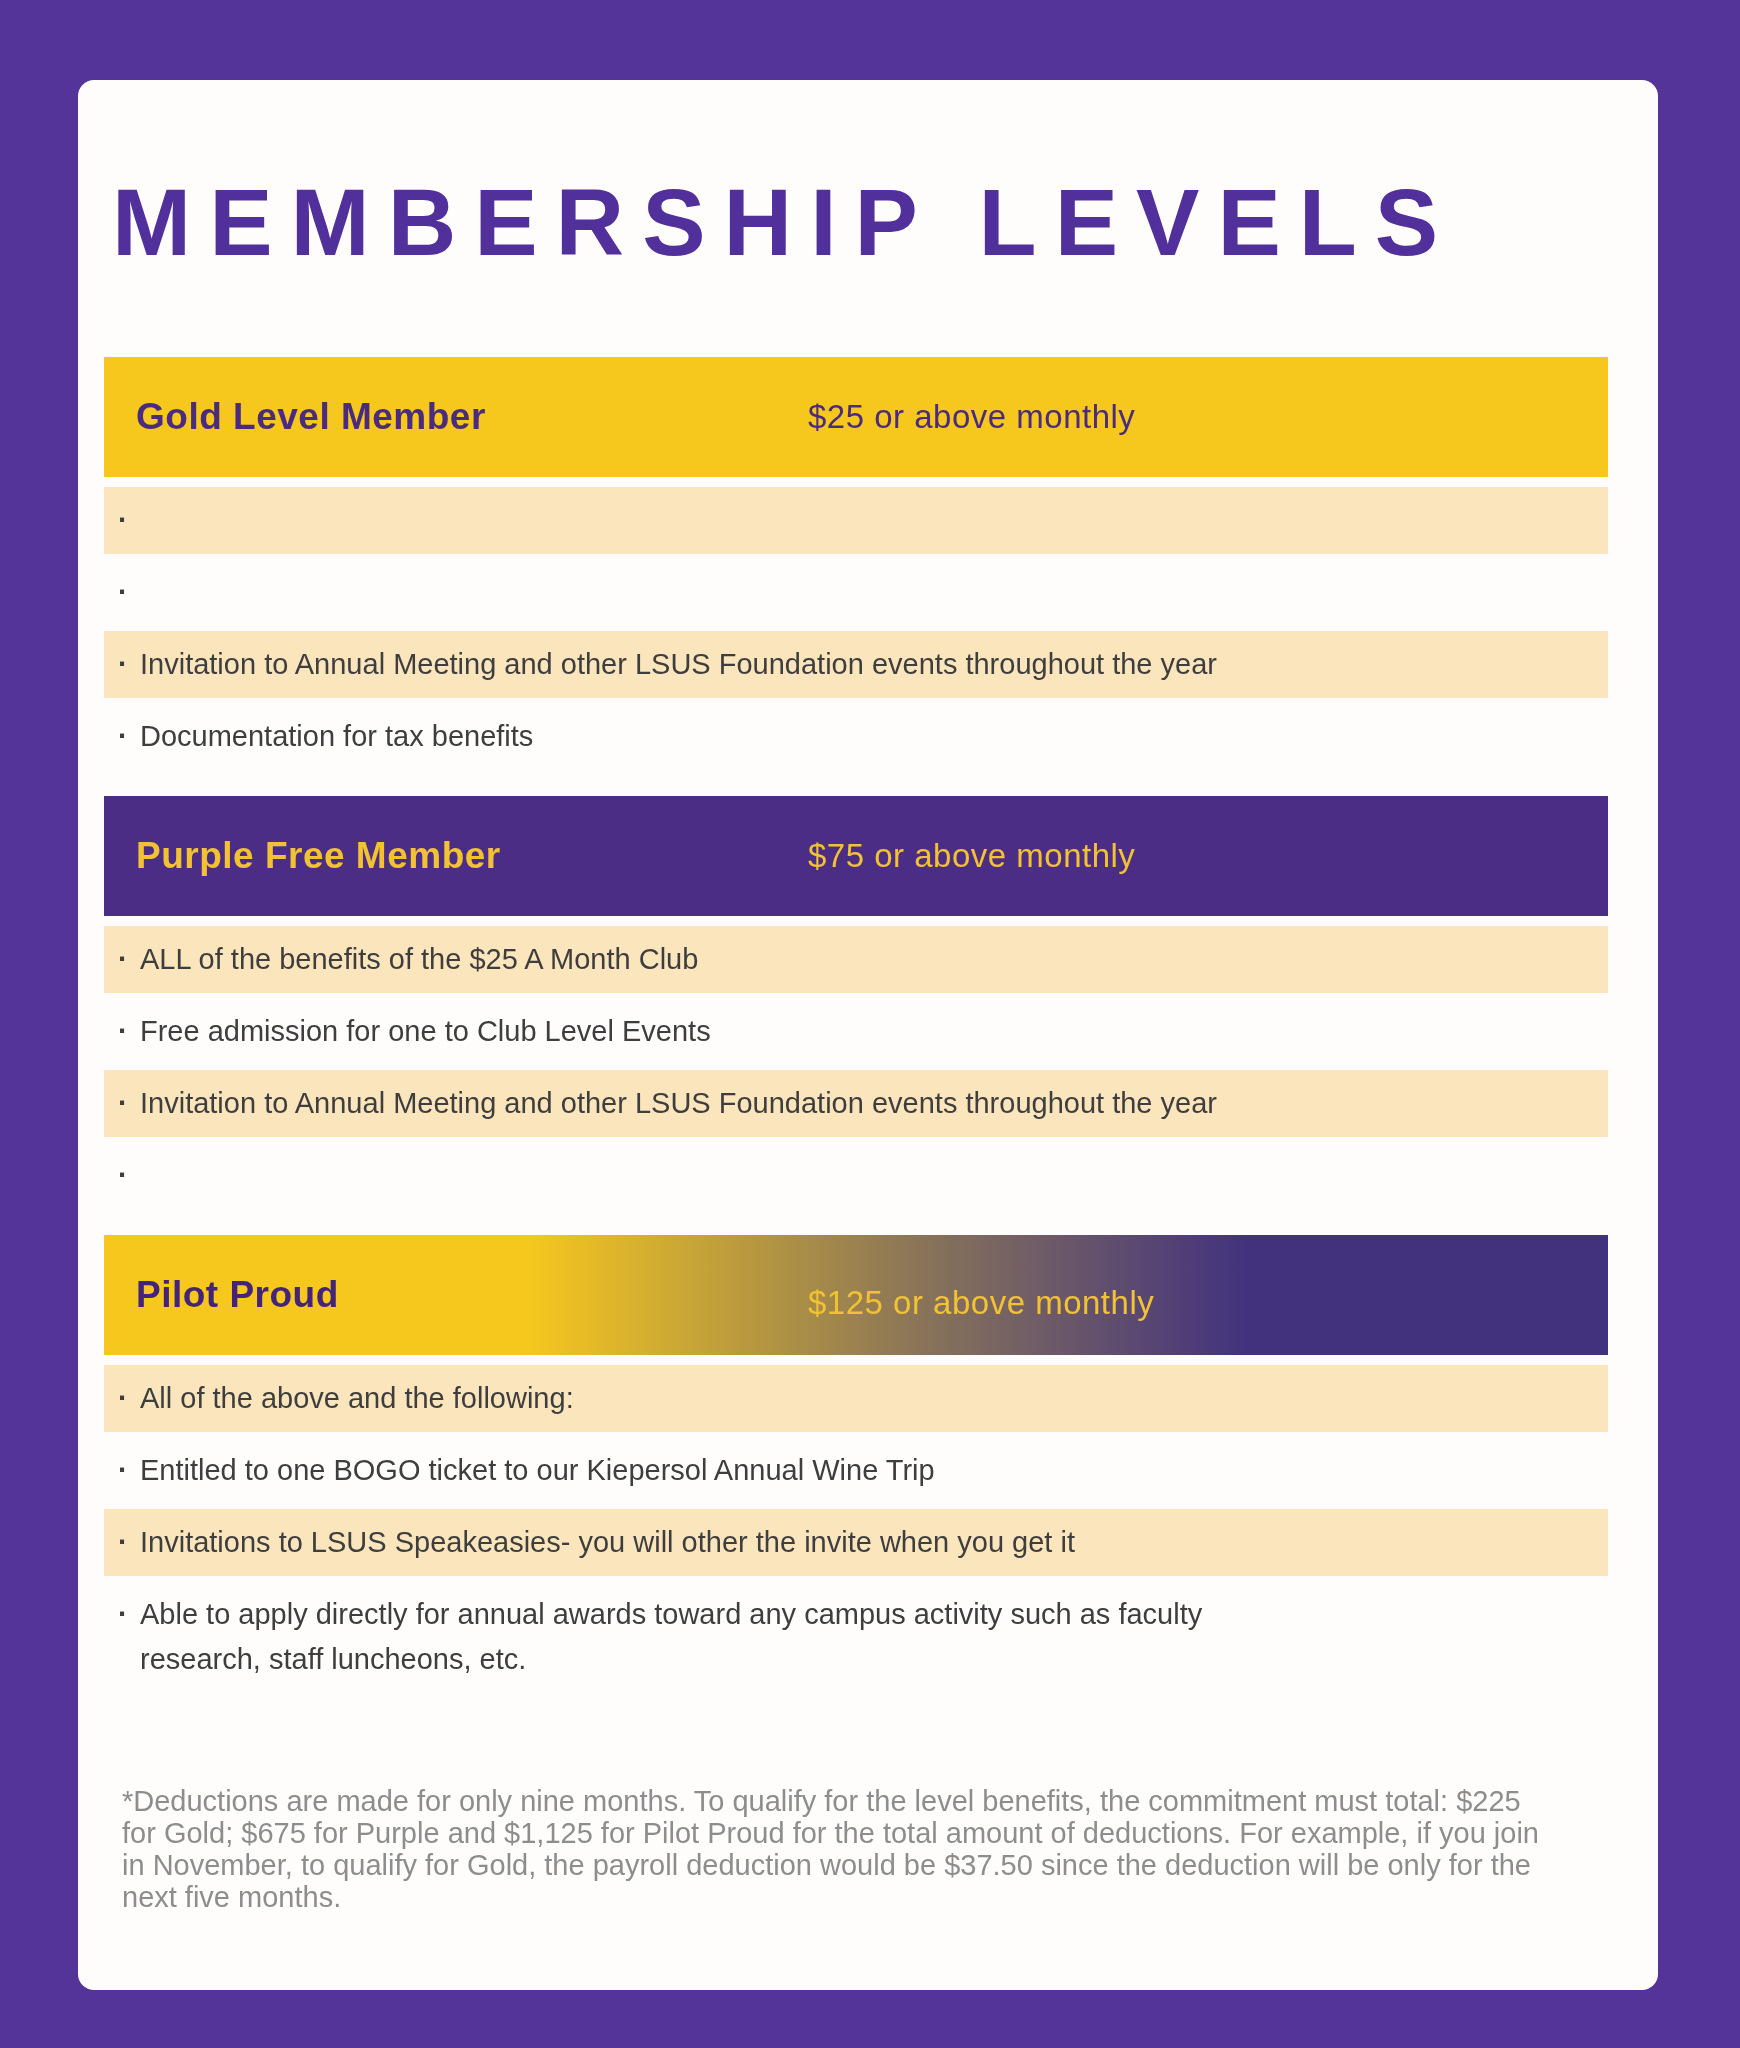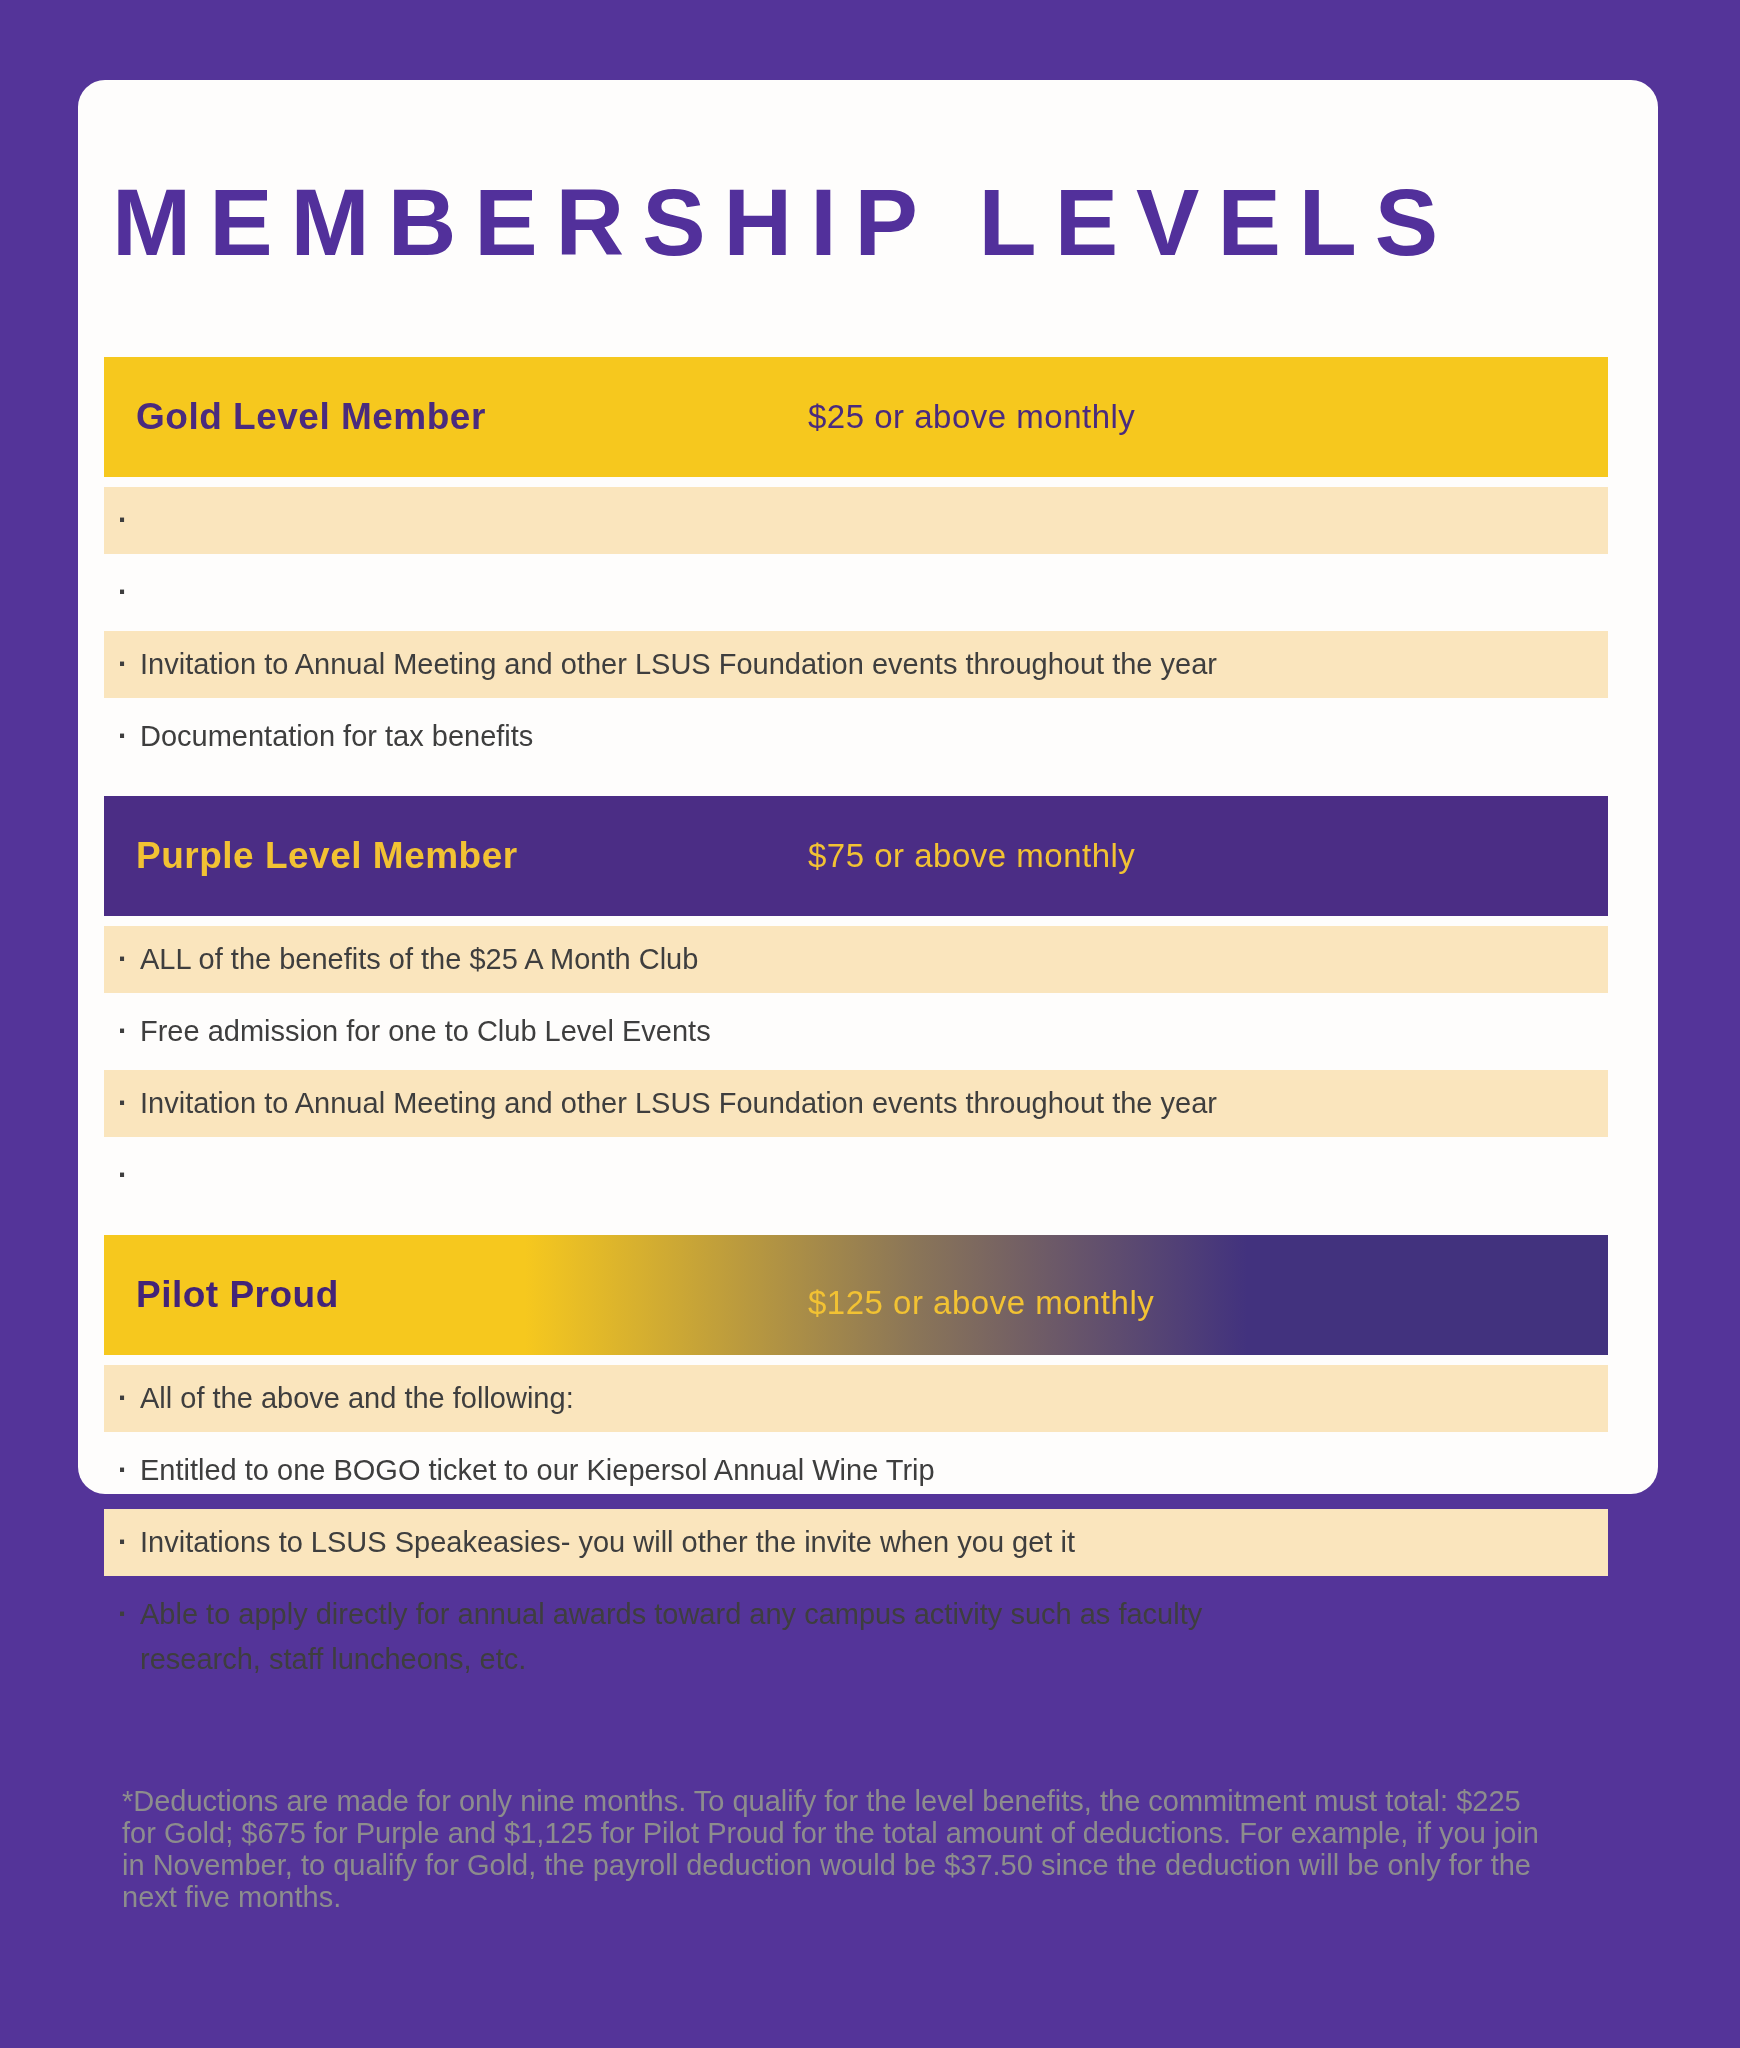--- a/index.html
+++ b/index.html
@@ -6,23 +6,23 @@
   body{
     width:1740px;height:2048px;
     background:#543499;
     font-family:"Liberation Sans", sans-serif;
     position:relative;
     overflow:hidden;
   }
   .card{
     position:absolute;
     left:78px;top:80px;
-    width:1580px;height:1414px;
+    width:1580px;height:1910px;
     background:#FEFDFC;
-    border-radius:27px;
+    border-radius:16px;
     box-sizing:border-box;
     padding:88px 50px 0 26px;
   }
   .page-title{
     margin:0 0 0 8px;
     font-size:95px;
     font-weight:bold;
     letter-spacing:18px;
     color:#52309B;
     white-space:nowrap;
@@ -108,21 +108,21 @@
       </div>
       <div class="benefit">
         <span class="dot">·</span>
         <span class="benefit-text">Documentation for tax benefits</span>
       </div>
     </div>
   </section>
 
   <section class="section">
     <header class="bar bar-purple">
-      <span class="bar-heading">Purple Level Member</span>
+      <span class="bar-heading">Purple Free Member</span>
       <span class="bar-price">$75 or above monthly</span>
     </header>
     <div class="benefits">
       <div class="benefit shaded">
         <span class="dot">·</span>
         <span class="benefit-text">ALL of the benefits of the $25 A Month Club</span>
       </div>
       <div class="benefit">
         <span class="dot">·</span>
         <span class="benefit-text">Free admission for one to Club Level Events</span>

